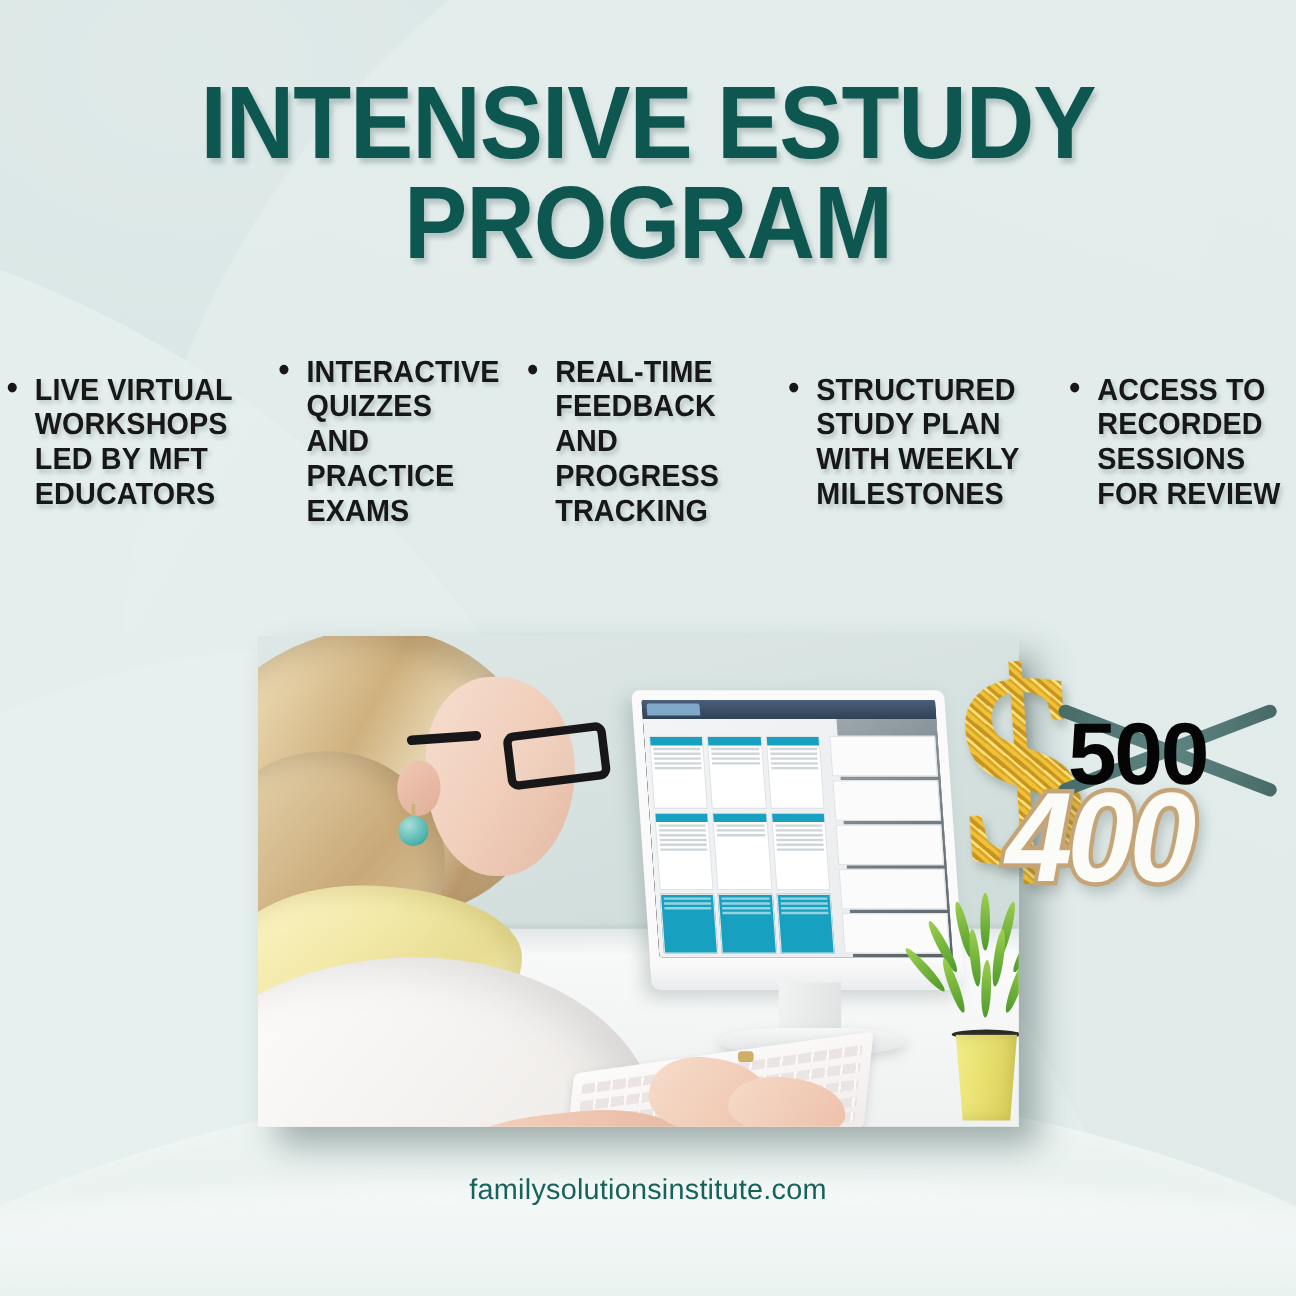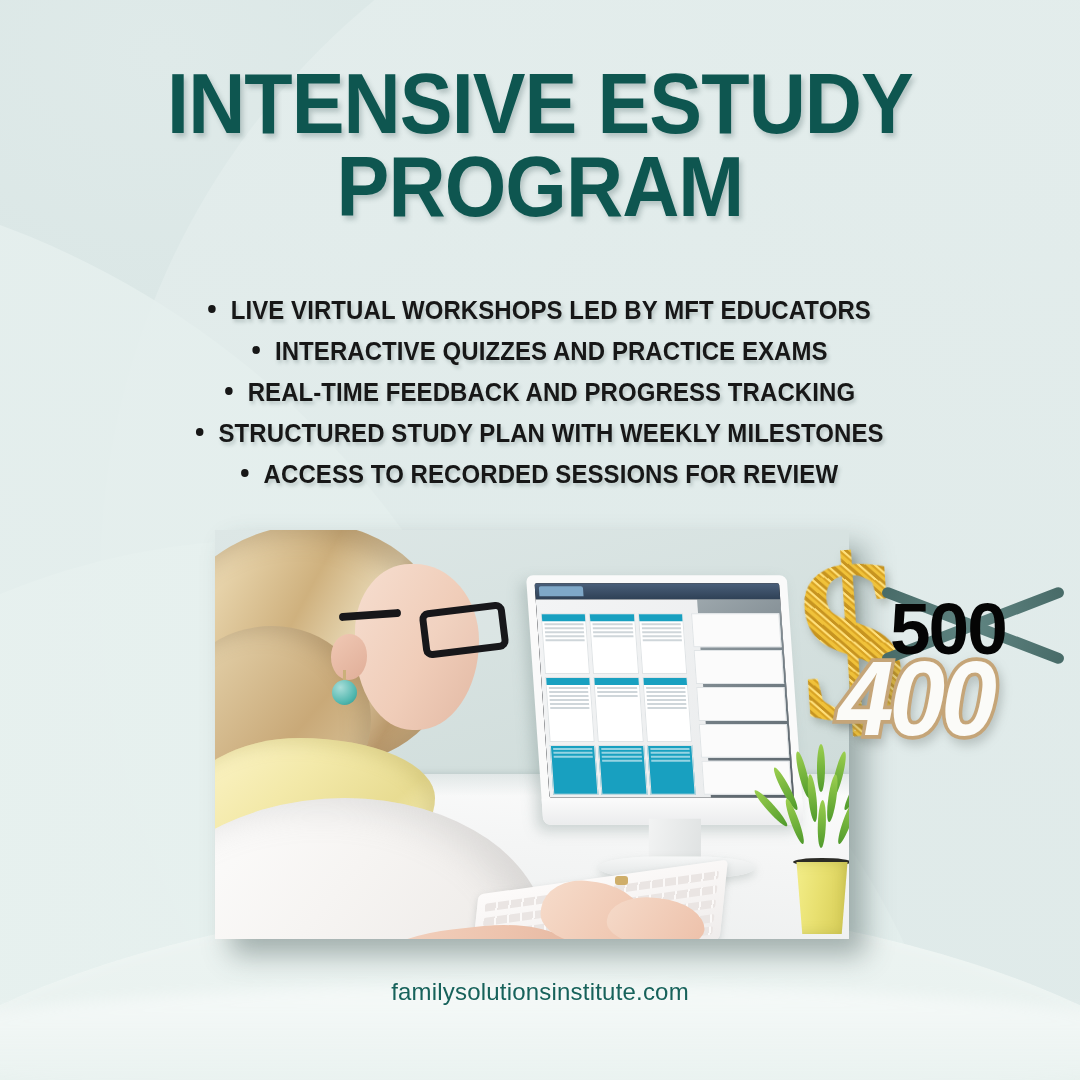--- a/index.html
+++ b/index.html
@@ -56,21 +56,21 @@
     font-weight:bold;font-size:86px;line-height:.96;
     letter-spacing:-1px;
     transform:scaleX(.92);
     text-shadow:3px 4px 5px rgba(60,90,88,.28);
     white-space:pre-line;
   }
 
   
   .bullets{
     position:absolute;left:0;right:0;top:296px;
-    display:flex;flex-direction:column;align-items:center;gap:12px;
+    display:flex;flex-direction:row;align-items:center;gap:12px;
   }
   .bullet{
     display:flex;align-items:baseline;
     color:#171717;font-weight:bold;font-size:25.5px;
     letter-spacing:.1px;
     transform:scaleX(.94);
     text-shadow:2px 3px 4px rgba(90,110,108,.30);
   }
   .dot{
     width:8px;height:8px;border-radius:50%;background:#171717;

